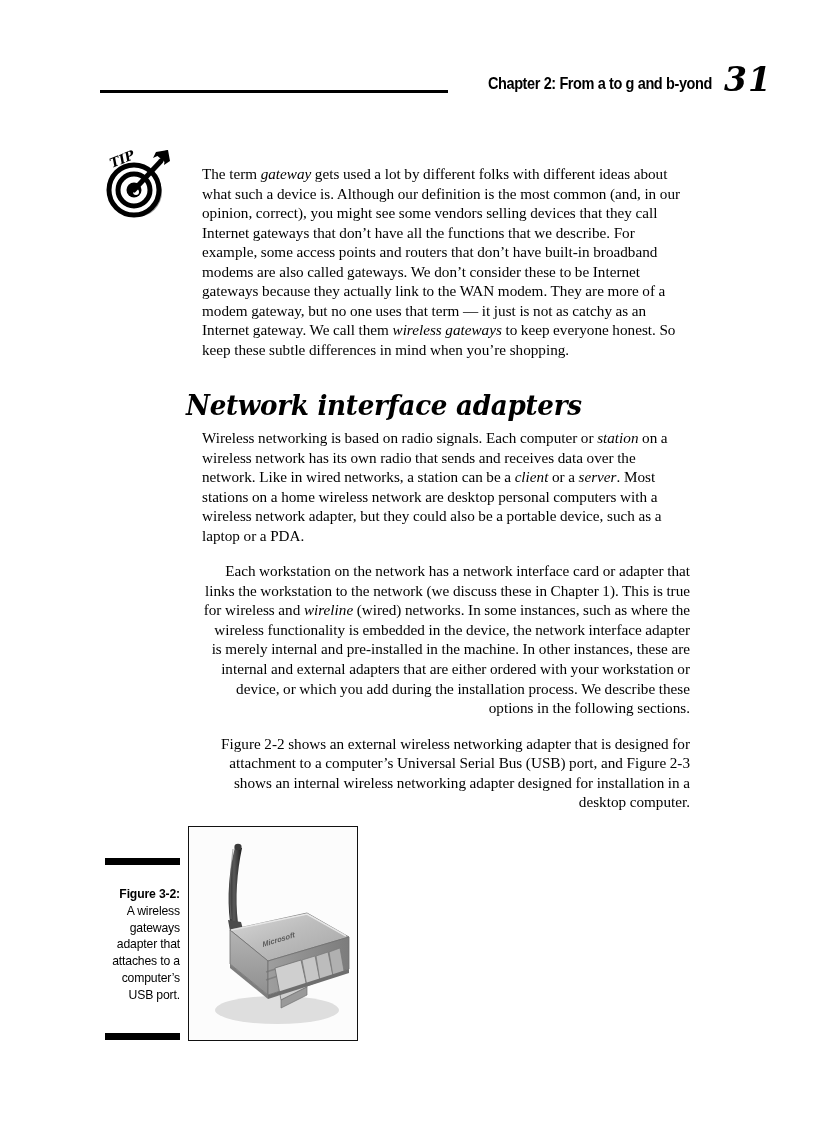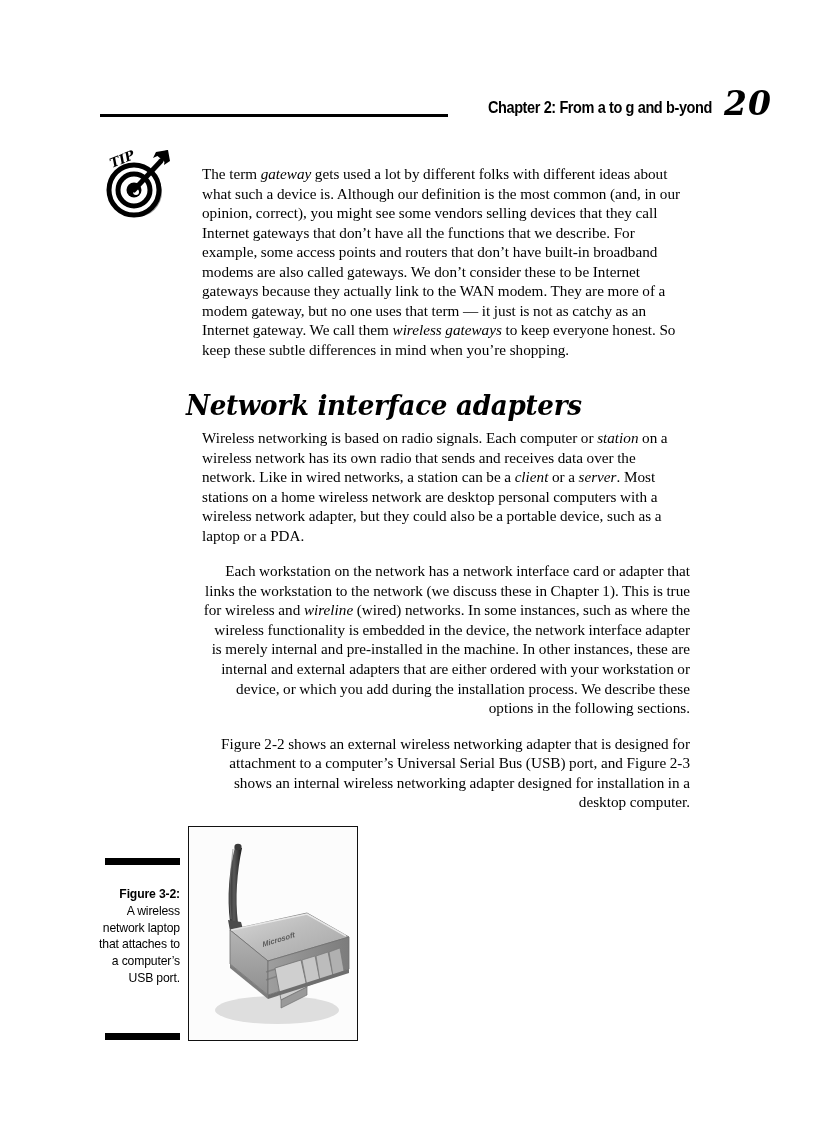--- a/index.html
+++ b/index.html
@@ -13,21 +13,21 @@
     position: relative;
     font-family: "Liberation Serif", serif;
     color: #000000;
     overflow: hidden;
   }
 
   
   .header {
     position: absolute;
     left: 0;
-    top: 92px;
+    top: 68px;
     width: 816px;
     height: 40px;
   }
   .header-rule {
     position: absolute;
     left: 100px;
     top: 22px;
     width: 348px;
     height: 3px;
     background: #000;
@@ -138,21 +138,21 @@
     overflow: hidden;
   }
   .figure-box svg { display: block; }
 </style>
 </head>
 <body>
 
 <div class="header">
   <div class="header-rule"></div>
   <div class="header-title">Chapter 2: From a to g and b-yond</div>
-  <div class="page-number">20</div>
+  <div class="page-number">31</div>
 </div>
 
 <div class="tip-icon">
   <svg viewBox="0 0 74 76" width="74" height="76" aria-hidden="true">
 
     <circle cx="39" cy="44" r="25" fill="#9a9a9a"></circle>
 
     <circle cx="36" cy="42" r="25" fill="#ffffff" stroke="#000000" stroke-width="5"></circle>
     <circle cx="36" cy="42" r="16" fill="#ffffff" stroke="#000000" stroke-width="5"></circle>
     <circle cx="36" cy="42" r="7.5" fill="#000000"></circle>
@@ -177,21 +177,21 @@
   <p class="body">Wireless networking is based on radio signals. Each computer or <em>station</em> on a wireless network has its own radio that sends and receives data over the network. Like in wired networks, a station can be a <em>client</em> or a <em>server</em>. Most stations on a home wireless network are desktop personal computers with a wireless network adapter, but they could also be a portable device, such as a laptop or a PDA.</p>
 
   <p class="body">Each workstation on the network has a network interface card or adapter that links the workstation to the network (we discuss these in Chapter 1). This is true for wireless and <em>wireline</em> (wired) networks. In some instances, such as where the wireless functionality is embedded in the device, the network interface adapter is merely internal and pre-installed in the machine. In other instances, these are internal and external adapters that are either ordered with your workstation or device, or which you add during the installation process. We describe these options in the following sections.</p>
 
   <p class="body">Figure 2-2 shows an external wireless networking adapter that is designed for attachment to a computer’s Universal Serial Bus (USB) port, and Figure 2-3 shows an internal wireless networking adapter designed for installation in a desktop computer.</p>
 </div>
 
 <div class="cap-bar top"></div>
 <div class="figure-caption">
   <span class="cap-label">Figure 3-2:</span>
-  <span>A wireless network laptop that attaches to a computer’s USB port.</span>
+  <span>A wireless gateways adapter that attaches to a computer’s USB port.</span>
 </div>
 <div class="cap-bar bottom"></div>
 
 <div class="figure-box">
   <svg viewBox="0 0 168 213" width="168" height="213" aria-hidden="true">
     <defs>
       <linearGradient id="topFace" x1="0" y1="0" x2="1" y2="1">
         <stop offset="0%" stop-color="#d8d8d8"></stop>
         <stop offset="45%" stop-color="#bdbdbd"></stop>
         <stop offset="100%" stop-color="#a5a5a5"></stop>

